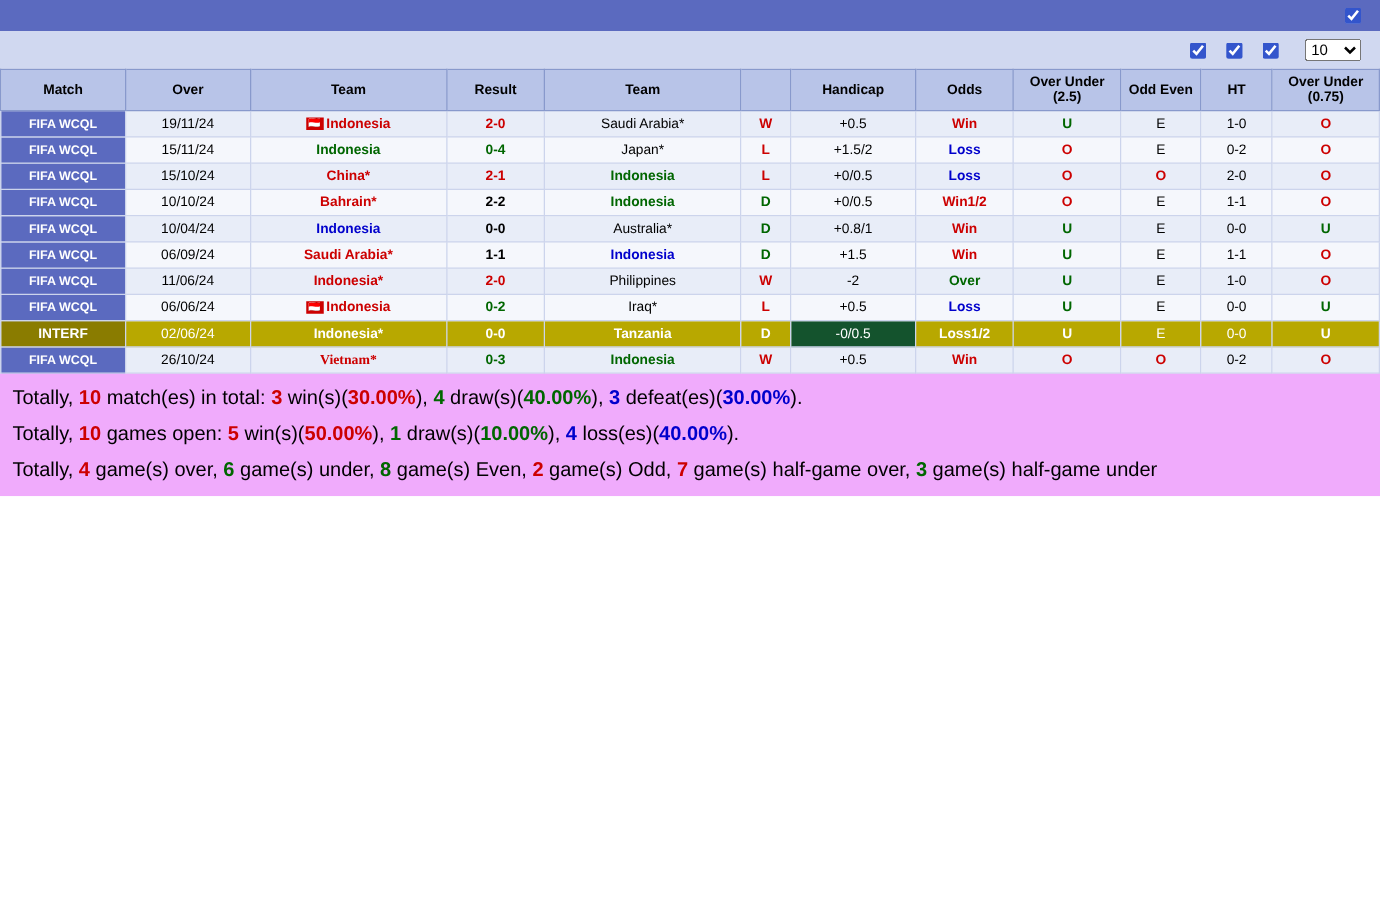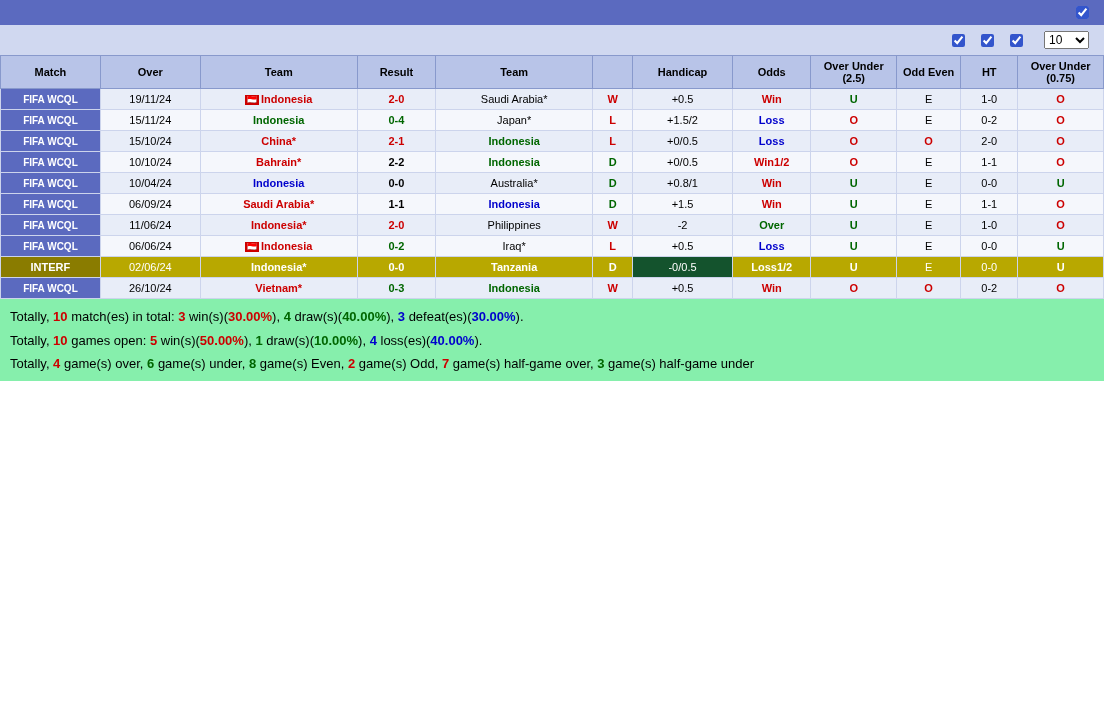--- a/index.html
+++ b/index.html
@@ -64,23 +64,23 @@
       border: 1px solid #8899cc;
     }
     td {
       text-align: center;
       padding: 4px 3px;
       border: 1px solid #ccd4ec;
       font-size: 11px;
     }
     .summary {
       padding: 6px 10px;
-      font-size: 13px;
+      font-size: 16px;
       line-height: 1.8;
-      background: #86efac;
+      background: #f0abfc;
     }
     .col-match { width: 70px; }
     .col-date { width: 70px; }
     .col-team1 { width: 110px; }
     .col-result { width: 55px; }
     .col-team2 { width: 110px; }
     .col-wdl { width: 28px; }
     .col-handicap { width: 70px; }
     .col-odds { width: 55px; }
     .col-ou25 { width: 60px; }
@@ -274,21 +274,21 @@
         <td style="background: #14532d; color: white;">-0/0.5</td>
         <td style="background: rgb(184, 168, 0); color: white; font-weight: bold;">Loss1/2</td>
         <td style="background: rgb(184, 168, 0); color: white; font-weight: bold;">U</td>
         <td style="background: rgb(184, 168, 0); color: white;">E</td>
         <td style="background: rgb(184, 168, 0); color: white;">0-0</td>
         <td style="background: rgb(184, 168, 0); color: white; font-weight: bold;">U</td>
       </tr>
       <tr style="background: rgb(232, 237, 248);">
         <td class="match-cell" style="background: rgb(91, 106, 191); color: white; font-weight: bold; font-size: 10px;">FIFA WCQL</td>
         <td>26/10/24</td>
-        <td><span style="color: rgb(204, 0, 0); font-weight: bold;">Vietnam*</span></td>
+        <td><span style="color: rgb(204, 0, 0); font-weight: bold; font-family: Liberation Serif, serif;">Vietnam*</span></td>
         <td style="color: rgb(0, 102, 0); font-weight: bold;">0-3</td>
         <td><span style="color: rgb(0, 102, 0); font-weight: bold;">Indonesia</span></td>
         <td style="color: rgb(204, 0, 0); font-weight: bold;">W</td>
         <td>+0.5</td>
         <td style="color: rgb(204, 0, 0); font-weight: bold;">Win</td>
         <td style="color: rgb(204, 0, 0); font-weight: bold;">O</td>
         <td style="color: rgb(204, 0, 0); font-weight: bold;">O</td>
         <td>0-2</td>
         <td style="color: rgb(204, 0, 0); font-weight: bold;">O</td>
       </tr>

